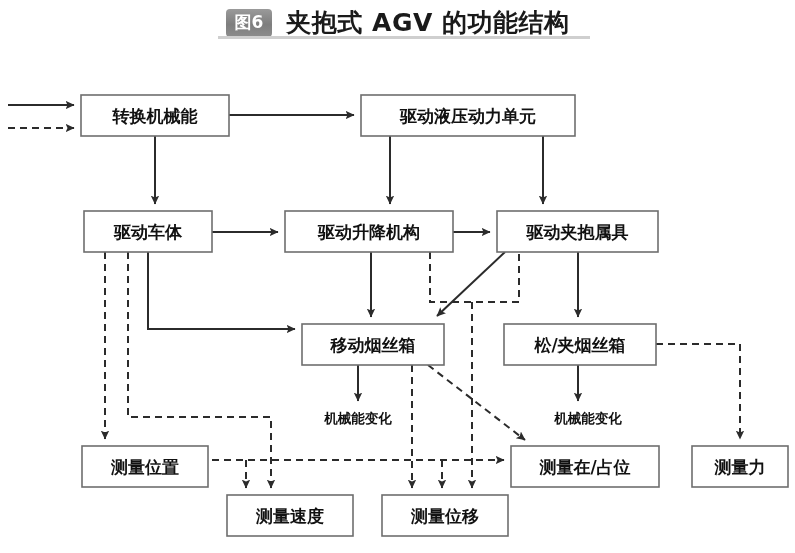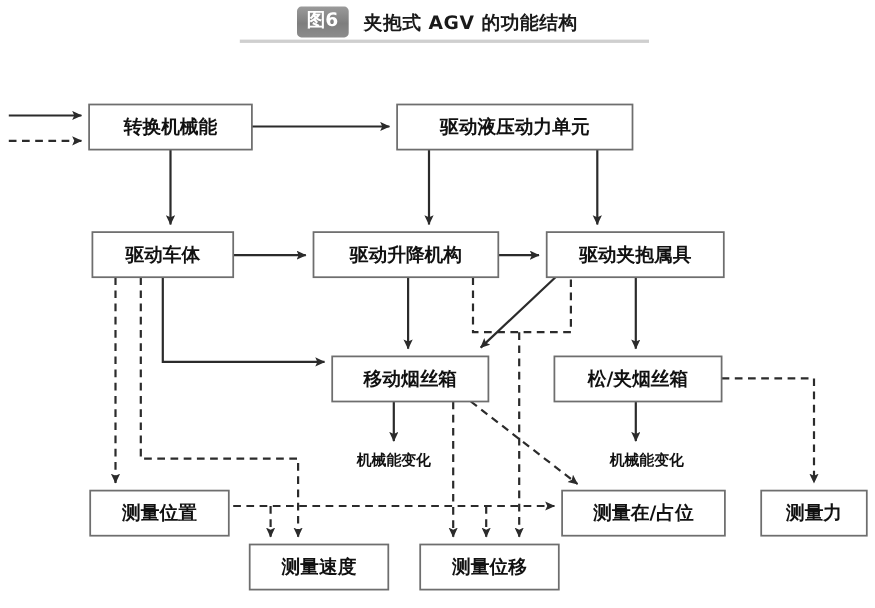--- a/index.html
+++ b/index.html
@@ -31,21 +31,21 @@
     color: #ffffff;
     font-size: 17px;
     font-weight: bold;
     line-height: 1;
     padding: 5px 9px 6px 9px;
     border-radius: 4px;
     letter-spacing: 0px;
   }
   #fig-title {
     margin-left: 14px;
-    font-size: 17px;
+    font-size: 25px;
     font-weight: bold;
     color: #1a1a1a;
     letter-spacing: 0.5px;
     white-space: nowrap;
   }
   #title-rule {
     position: absolute;
     left: 218px; top: 36px;
     width: 372px; height: 3px;
     background: #cfcfcf;

